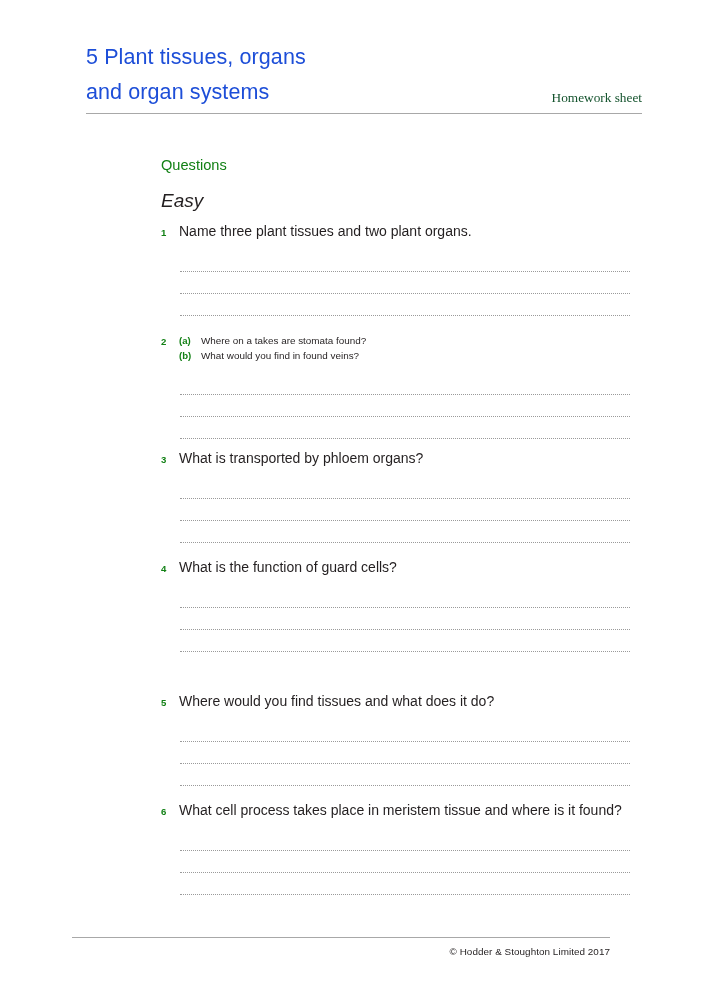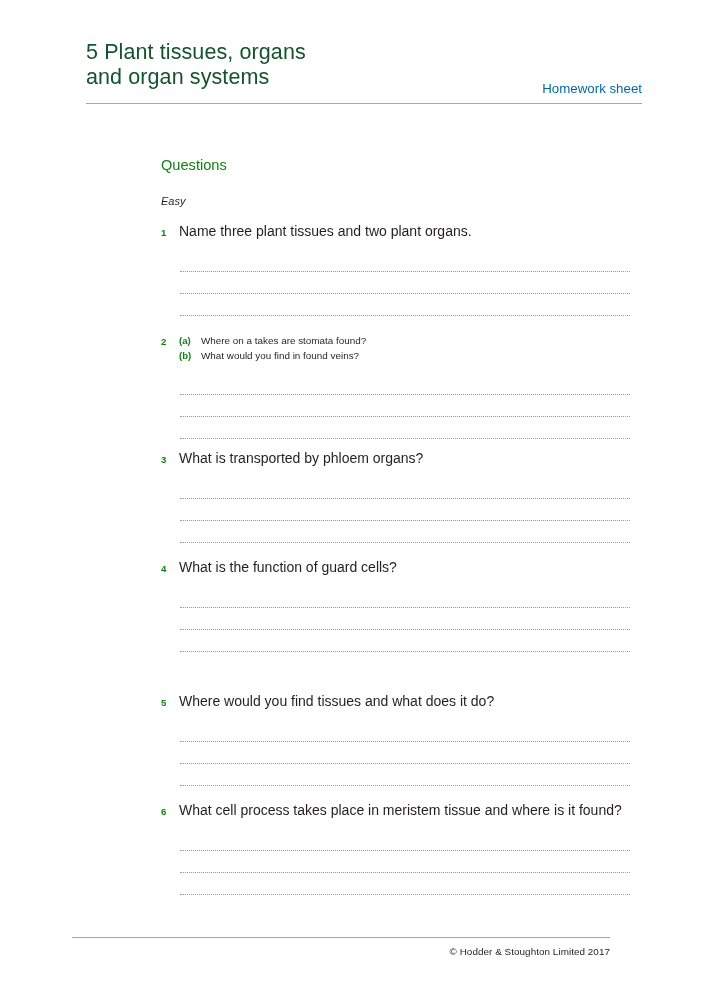--- a/index.html
+++ b/index.html
@@ -29,35 +29,36 @@
     left: 86px;
     top: 40px;
     width: 556px;
   }
   .header-row {
     display: flex;
     align-items: flex-end;
     justify-content: space-between;
   }
   .doc-title {
-    color: #14532d;
+    color: #1d4ed8;
     font-size: 21.5px;
-    line-height: 25px;
+    line-height: 35px;
     font-weight: 400;
     letter-spacing: 0.1px;
     white-space: pre-line;
     margin: 0;
-    padding-bottom: 12px;
+    padding-bottom: 2px;
   }
   .sheet-type {
     font-size: 13.3px;
-    color: #0369a1;
+    color: #14532d;
     font-weight: 400;
     padding-bottom: 6px;
     white-space: nowrap;
+    font-family: Liberation Serif, serif;
   }
   .header-rule {
     margin-top: 1px;
     border-top: 1.1px solid #a8a8a8;
     width: 556px;
   }
 
   
   .content {
     position: absolute;
@@ -70,21 +71,21 @@
   .section-heading {
     color: #128015;
     font-size: 14.6px;
     font-weight: 400;
     margin: 0;
     line-height: 18px;
   }
 
   .difficulty {
     font-style: italic;
-    font-size: 11px;
+    font-size: 19px;
     color: #231f20;
     font-weight: 400;
     line-height: 18px;
   }
   .gap-after-questions { height: 18px; }
   .gap-after-difficulty { height: 14px; }
 
   
   .question {
     display: flex;

